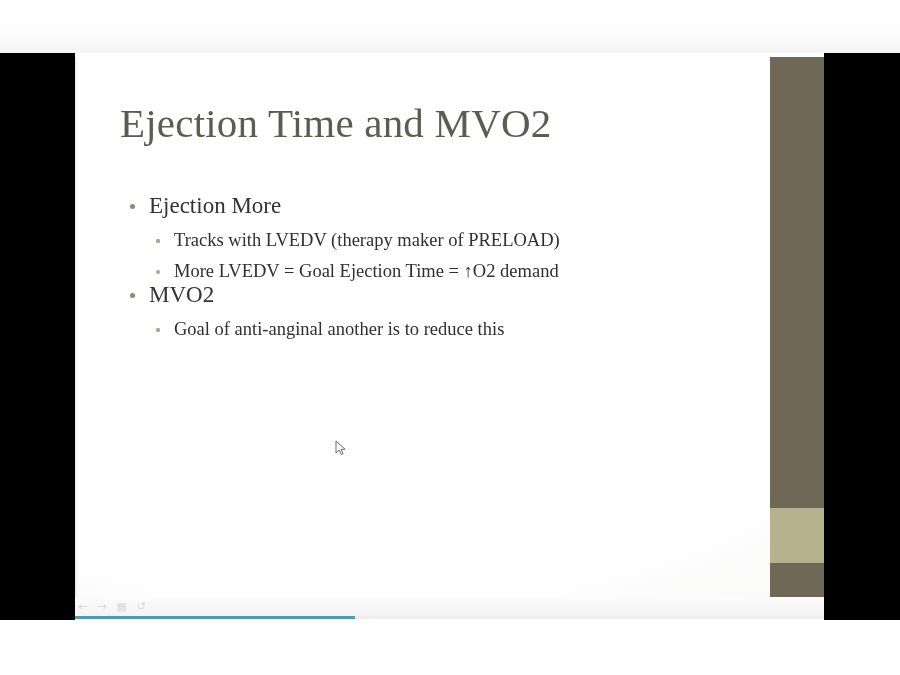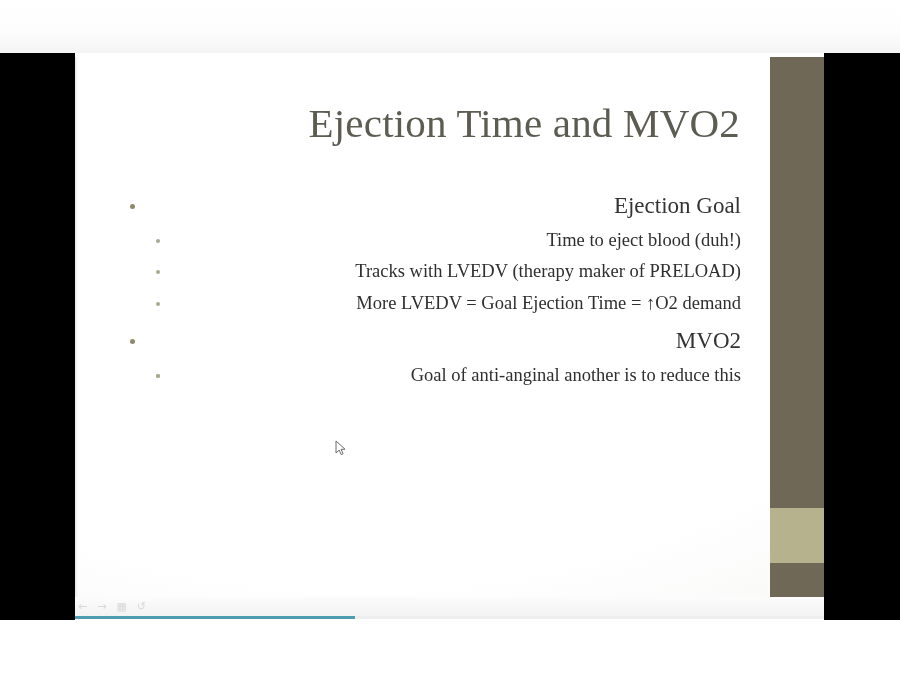--- a/index.html
+++ b/index.html
@@ -36,21 +36,20 @@
   }
 
   
   #slide {
     position:absolute;
     left:75px; top:57px;
     width:749px; height:561px;
     background:
       radial-gradient(120% 90% at 38% 38%, #ffffff 0%, #ffffff 62%, #f7f7f6 88%, #efeeec 100%);
     overflow:hidden;
-    text-align:right;
   }
 
   
   #slide::before {
     content:"";
     position:absolute; left:0; top:0; width:3px; height:100%;
     background:linear-gradient(to right, #e9e8e6, rgba(255,255,255,0));
   }
 
   
@@ -112,21 +111,21 @@
     font-family:"Liberation Serif", serif;
   }
   .l2 > .bullet-dot {
     position:absolute;
     left:35px; top:9px;
     width:4px; height:4px;
     border-radius:50%;
     background:#a9a890;
   }
 
-  .grp { margin-top:14px; }
+  .grp { }
   .grp:first-child { margin-top:0; }
 
   
   #cursor {
     position:absolute;
     left:335px; top:440px;
     width:12px; height:16px;
   }
 
   
@@ -178,25 +177,24 @@
     <div class="sidebar-band band-light" style="background: rgb(181, 178, 141);"></div>
     <div class="sidebar-band band-lower" style="background: rgb(111, 104, 87);"></div>
 
     <div id="title" style="color: rgb(93, 92, 82);">Ejection Time and MVO2</div>
 
     <div id="body-content">
 
       <div class="grp">
         <div class="l1">
           <span class="bullet-dot" style="background: rgb(141, 138, 110);"></span>
-          <span>Ejection Goal</span>
-        </div>
-        <div class="l2">
-          <span class="bullet-dot" style="background: rgb(169, 168, 144);"></span>
-          <span>Time to eject blood (duh!)</span>
+          <span>Ejection More</span>
+        </div>
+        <div class="l2">
+          <span class="bullet-dot" style="background: rgb(169, 168, 144);"></span>
         </div>
         <div class="l2">
           <span class="bullet-dot" style="background: rgb(169, 168, 144);"></span>
           <span>Tracks with LVEDV (therapy maker of PRELOAD)</span>
         </div>
         <div class="l2">
           <span class="bullet-dot" style="background: rgb(169, 168, 144);"></span>
           <span>More LVEDV = Goal Ejection Time = ↑O2 demand</span>
         </div>
       </div>

